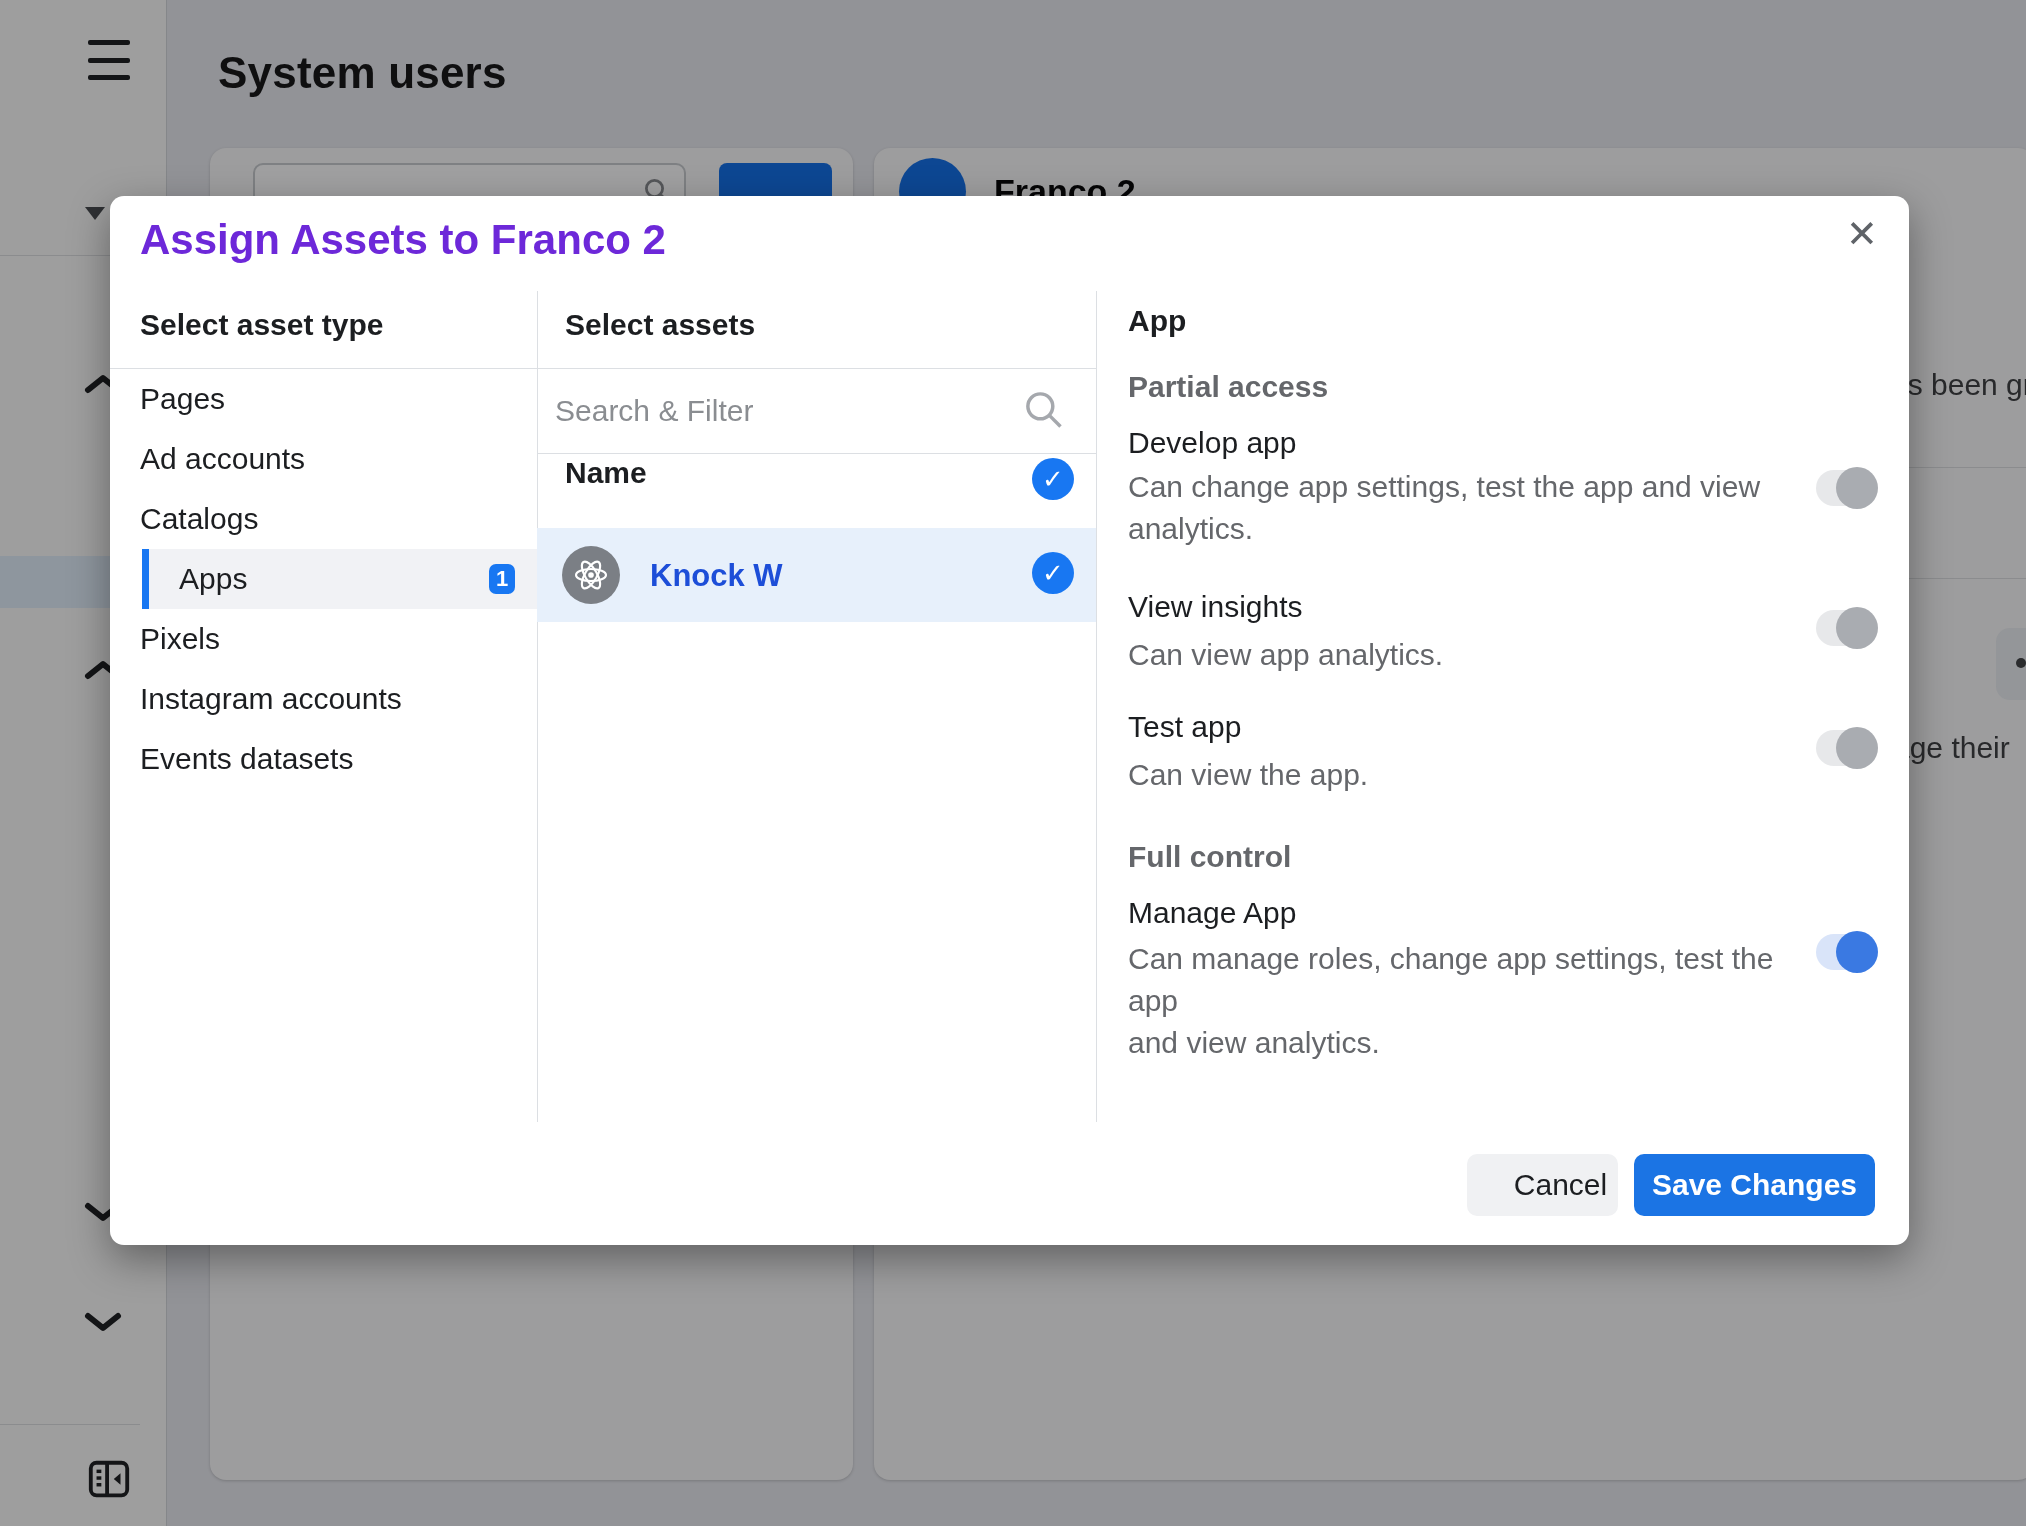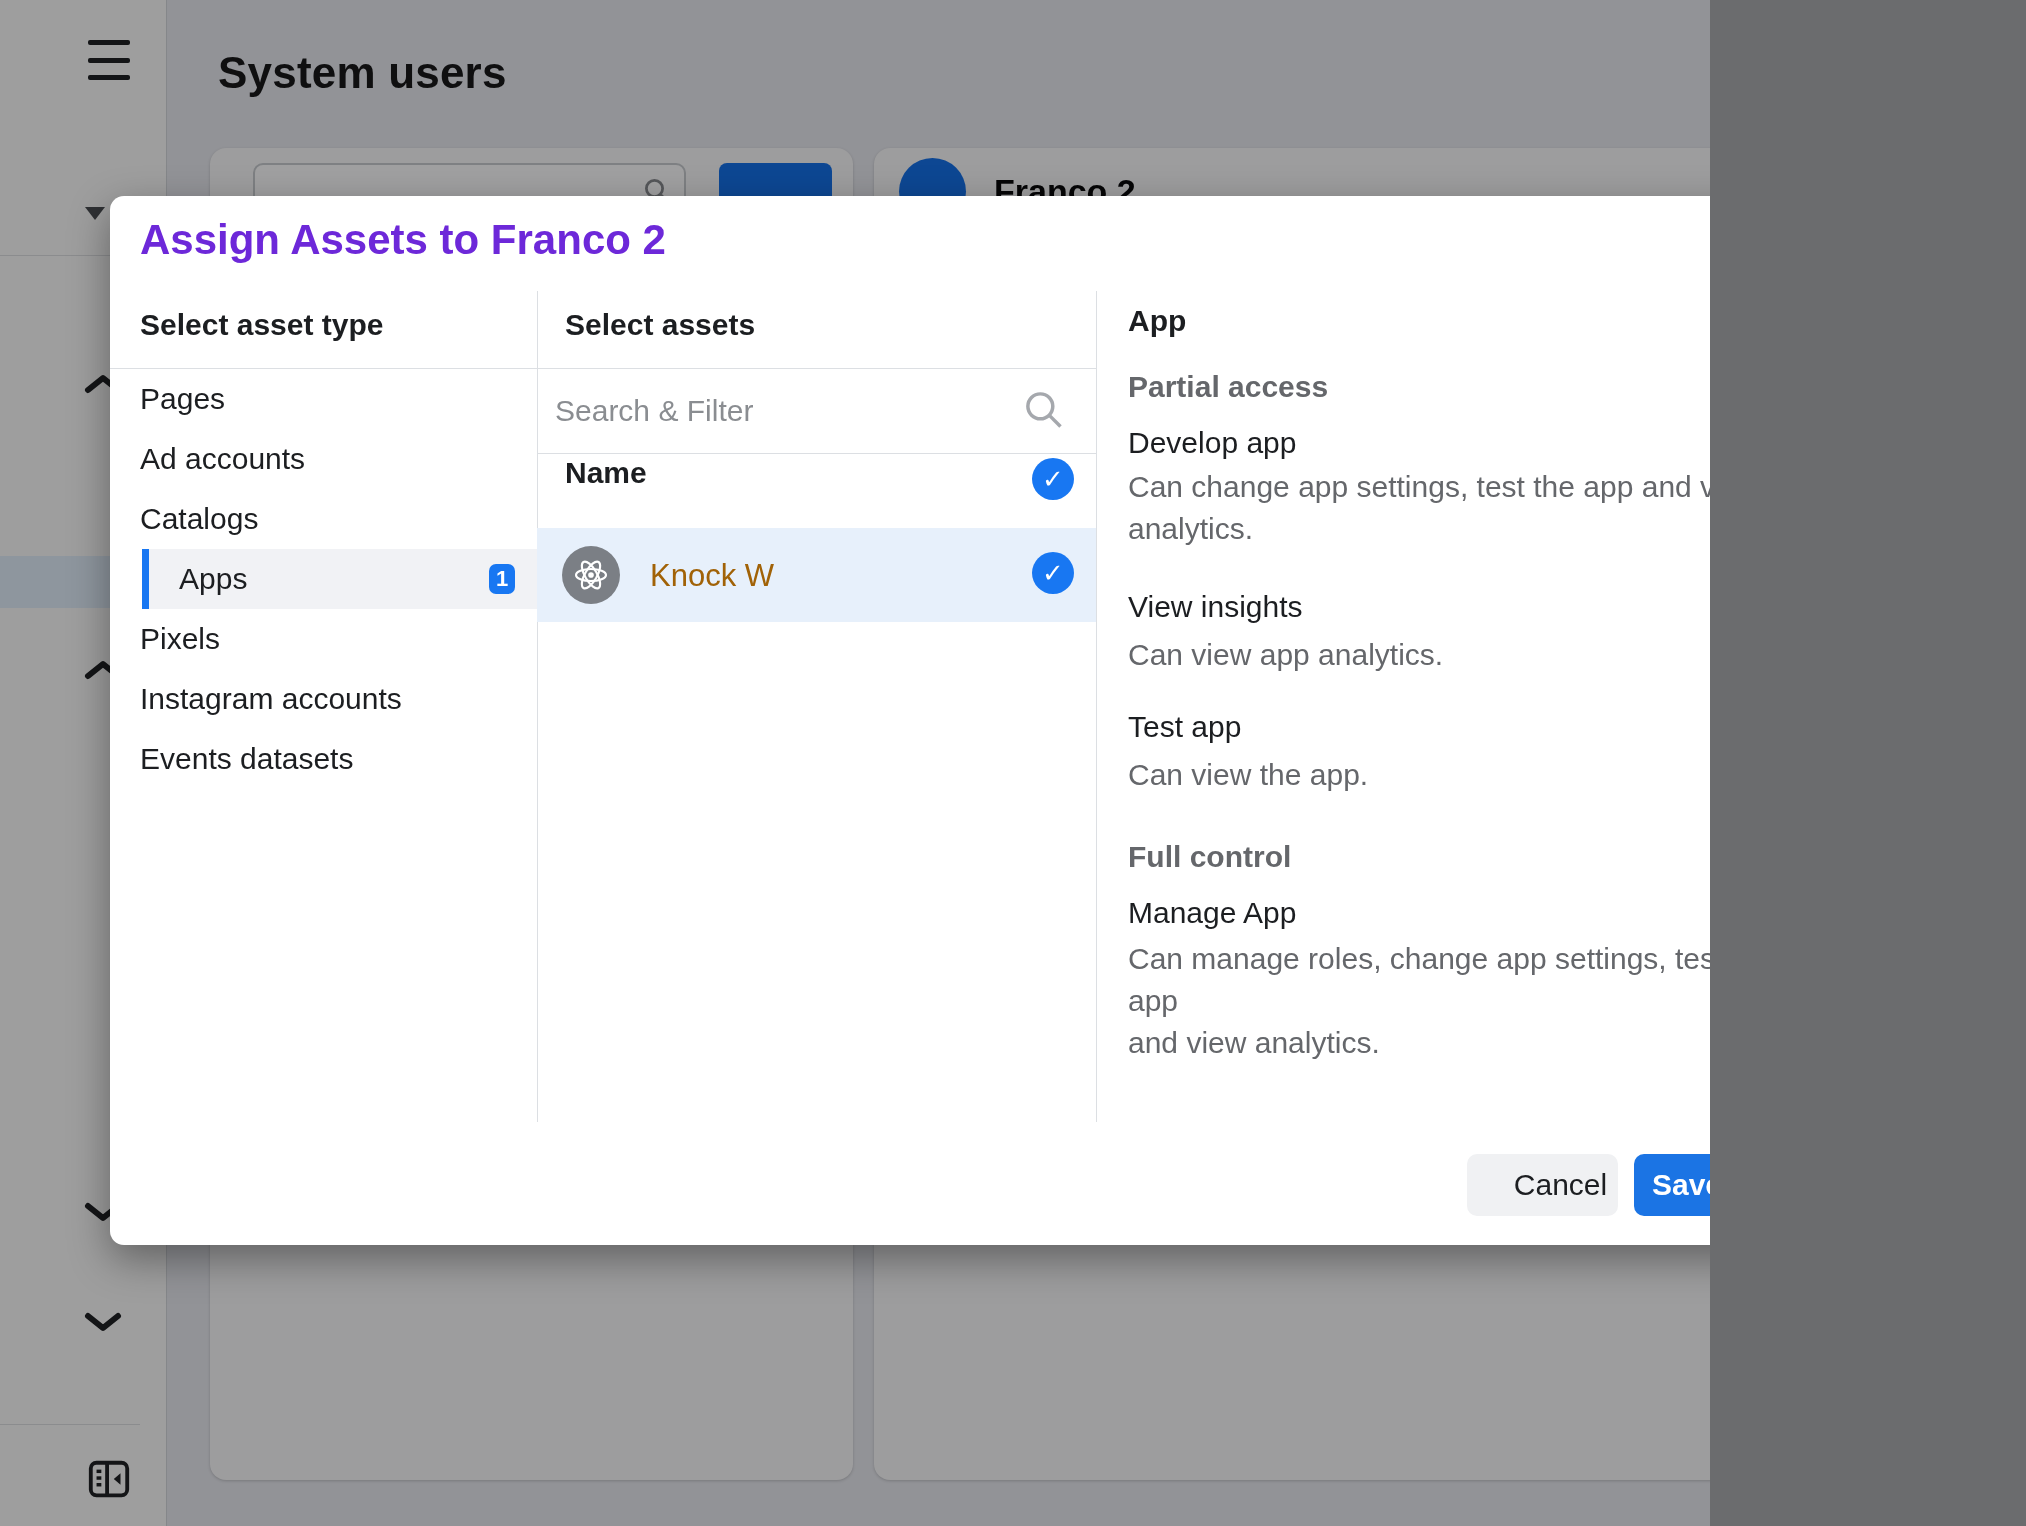--- a/index.html
+++ b/index.html
@@ -1,17 +1,17 @@
 <!DOCTYPE html>
 <html><head>
 <meta charset="utf-8">
 <style>
   html,body{margin:0;padding:0;background:#6b6c6e;}
   *{box-sizing:border-box;font-family:"Liberation Sans","DejaVu Sans",sans-serif;}
-  .screen{position:relative;width:1710px;height:1526px;overflow:hidden;background:#929397;}
+  .screen{position:relative;width:2026px;height:1526px;overflow:hidden;background:#929397;}
   .abs{position:absolute;}
 
   
   .sidebar{left:0;top:0;width:167px;height:1526px;background:#9e9e9e;border-right:1px solid #85878a;}
   .hamburger{left:88px;top:40px;width:42px;height:40px;display:flex;flex-direction:column;justify-content:space-between;}
   .hamburger div{height:5px;background:#141517;border-radius:2px;}
   .side-div{height:1px;background:#8b8c8e;}
   .caret-down{width:0;height:0;border-left:10px solid transparent;border-right:10px solid transparent;border-top:13px solid #2e3033;}
   .chev{width:38px;height:24px;}
   .nav-selected{left:0;top:556px;width:167px;height:52px;background:#8e969e;}
@@ -46,21 +46,21 @@
          font-size:22px;font-weight:700;border-radius:7px;display:flex;align-items:center;justify-content:center;}
   
   .search-input{left:443px;top:186px;width:460px;height:58px;border:none;outline:none;font-size:30px;color:#1c1e21;}
   .search-input::placeholder{color:#8a8d91;}
   .mid-div{left:427px;top:257px;width:559px;height:1px;background:#dcdfe3;}
   .list-header{left:455px;top:260px;}
   .check{width:42px;height:42px;border-radius:50%;background:#1877F2;color:#fff;display:flex;align-items:center;
          justify-content:center;font-size:26px;font-weight:700;font-family:"DejaVu Sans",sans-serif;}
   .asset-row{left:427px;top:332px;width:559px;height:94px;background:#e7f0fb;cursor:pointer;}
   .asset-avatar{left:25px;top:18px;width:58px;height:58px;border-radius:50%;background:#7b7f85;display:flex;align-items:center;justify-content:center;}
-  .asset-name{left:113px;top:30px;font-size:31px;font-weight:400;color:#a16207;}
+  .asset-name{left:113px;top:30px;font-size:31px;font-weight:700;color:#1d4ed8;}
   
   .sec-title{font-size:30px;font-weight:700;color:#65676B;}
   .perm-label{font-size:30px;color:#1c1e21;}
   .perm-desc{font-size:30px;color:#65676B;line-height:42px;white-space:pre-line;width:660px;}
   .toggle{left:1706px;width:60px;height:36px;border-radius:18px;background:#e7e8ea;cursor:pointer;}
   .toggle .knob{position:absolute;right:-2px;top:-3px;width:42px;height:42px;border-radius:50%;background:#a9acb1;}
   .toggle.on{background:#d9e4f9;}
   .toggle.on .knob{background:#3a79e2;}
   
   .btn{display:flex;align-items:center;justify-content:center;border-radius:10px;font-size:30px;cursor:pointer;}

